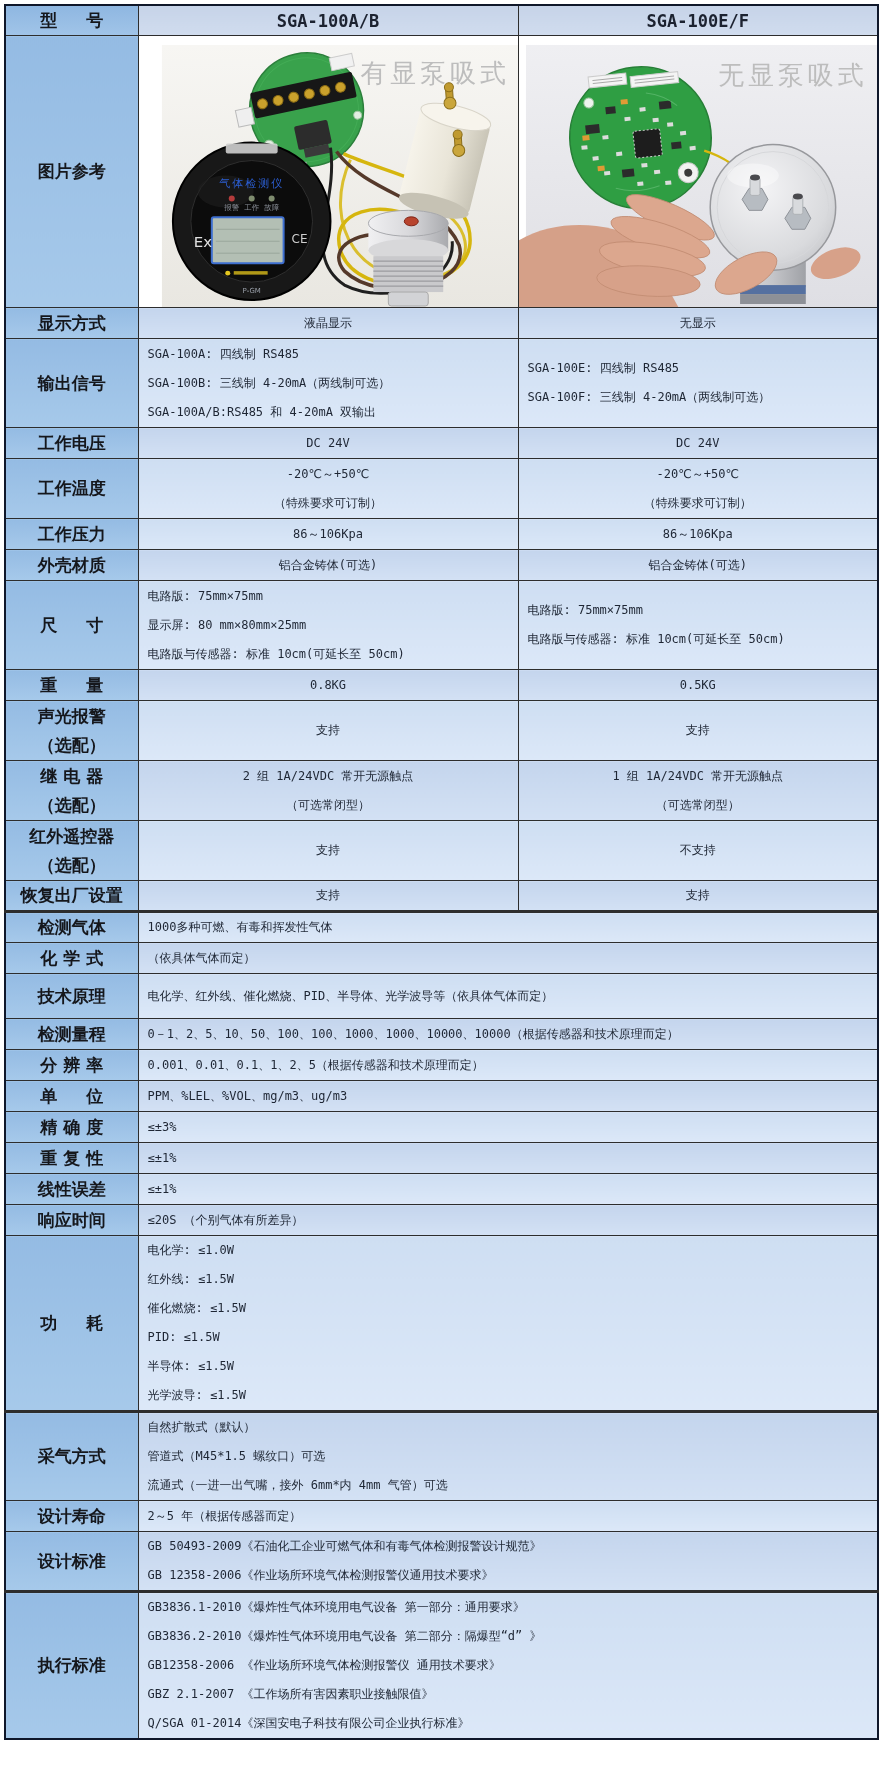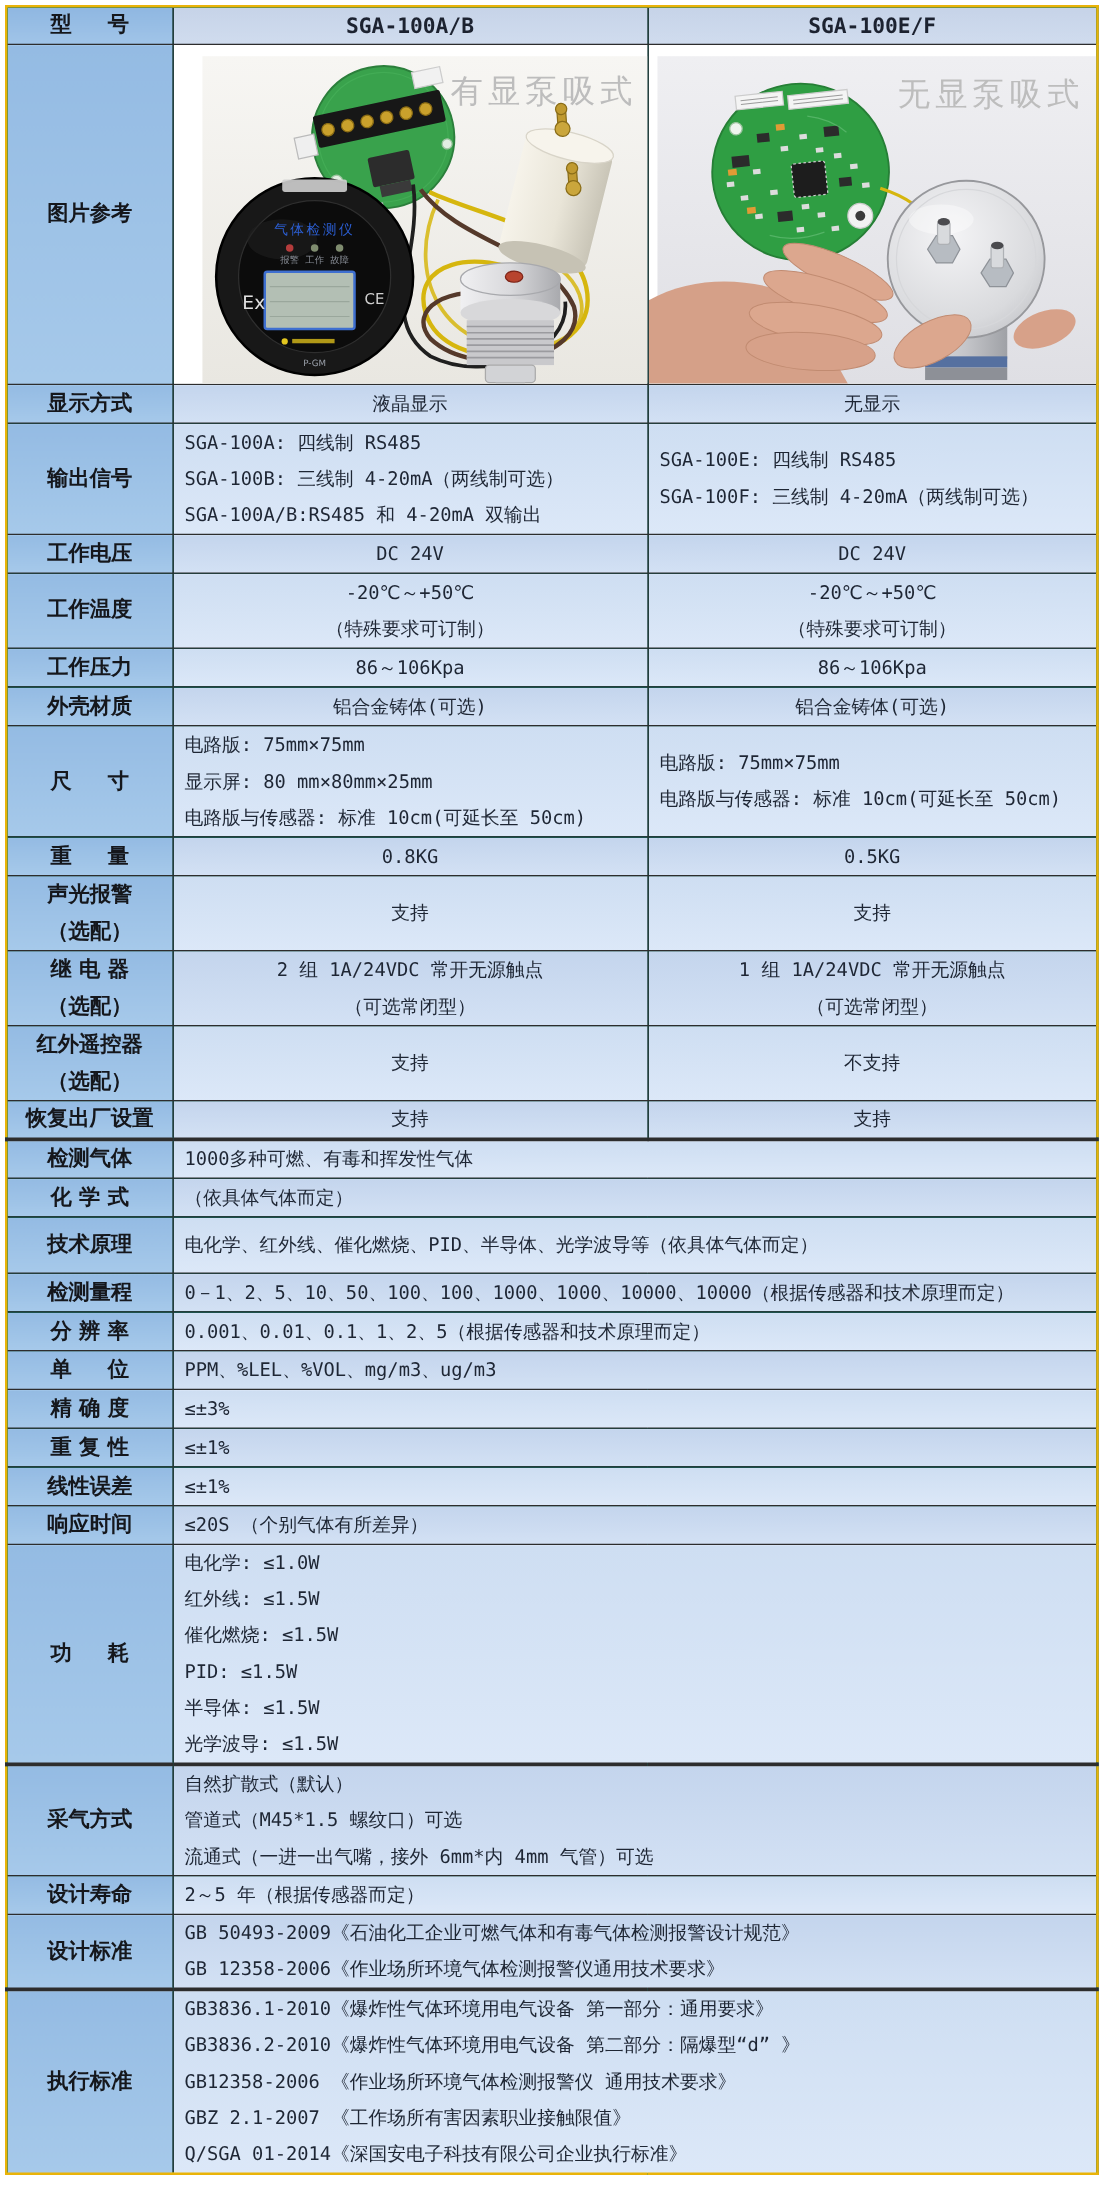--- a/index.html
+++ b/index.html
@@ -1,39 +1,39 @@
 <!DOCTYPE html>
 <html lang="zh"><head>
 <meta charset="utf-8">
 <style>
   html,body{margin:0;padding:0;background:#ffffff;}
   body{width:881px;height:1768px;overflow:hidden;
        font-family:"DejaVu Sans","Liberation Sans",sans-serif;color:#222833;}
   .sheet{padding:4px 4px 0 4px;}
   table.spec{border-collapse:collapse;table-layout:fixed;width:873px;
-             border:2px solid #eab308;background:#0f766e;}
+             border:2px solid #0f172a;background:#f0abfc;}
   col.c-label{width:133px;} col.c-a{width:380px;} col.c-b{width:360px;}
   th,td{border:1.5px solid #2d2d2d;padding:0;overflow:hidden;vertical-align:middle;}
   tr.thick th,tr.thick td{border-top-width:3px;margin-top:45px;}
 
   th.lbl{background:linear-gradient(180deg,#94bbe3,#a6c9ea);
          font-size:17px;font-weight:bold;color:#15171c;text-align:center;
          white-space:pre;line-height:29px;}
   tr.header-row{height:29px;}
   tr.header-row th.lbl{background:linear-gradient(180deg,#8fb7e1,#a0c4e8);}
   td.model{background:linear-gradient(180deg,#c6d3e8,#d0dcee);
            font-family:"DejaVu Sans Mono","DejaVu Sans",monospace;
            font-weight:bold;font-size:17px;text-align:center;color:#1c2230;margin-top:32px;}
 
   tr.image-row{height:272px;}
   td.photo-cell{background:#ffffff;vertical-align:top;padding:0;}
   td.photo-cell svg{display:block;}
 
   td.val{font-family:"DejaVu Sans Mono","DejaVu Sans",monospace;
-         font-size:15px;color:#1e2634;}
+         font-size:12px;color:#1e2634;}
   td.val .ln, th.lbl .ln{line-height:29px;white-space:pre;}
   td.center{text-align:center;}
   td.left{text-align:left;padding-left:9px;}
   tr.par-a td.val{background:linear-gradient(180deg,#c4d5ed,#d3e1f4);}
   tr.par-b td.val{background:linear-gradient(180deg,#cedef2,#dce8f8);}
 
   svg text{font-family:"DejaVu Sans","Liberation Sans",sans-serif;}
   svg .wm{font-size:26px;letter-spacing:4px;fill:#bdbdbd;}
 </style>
 </head>

